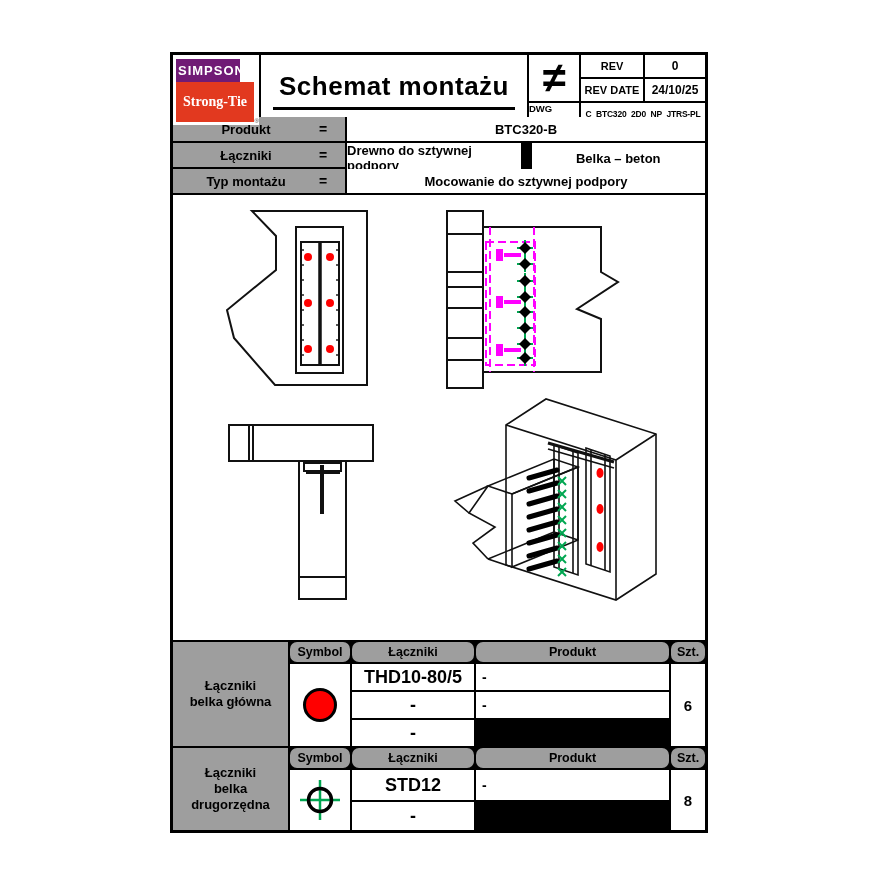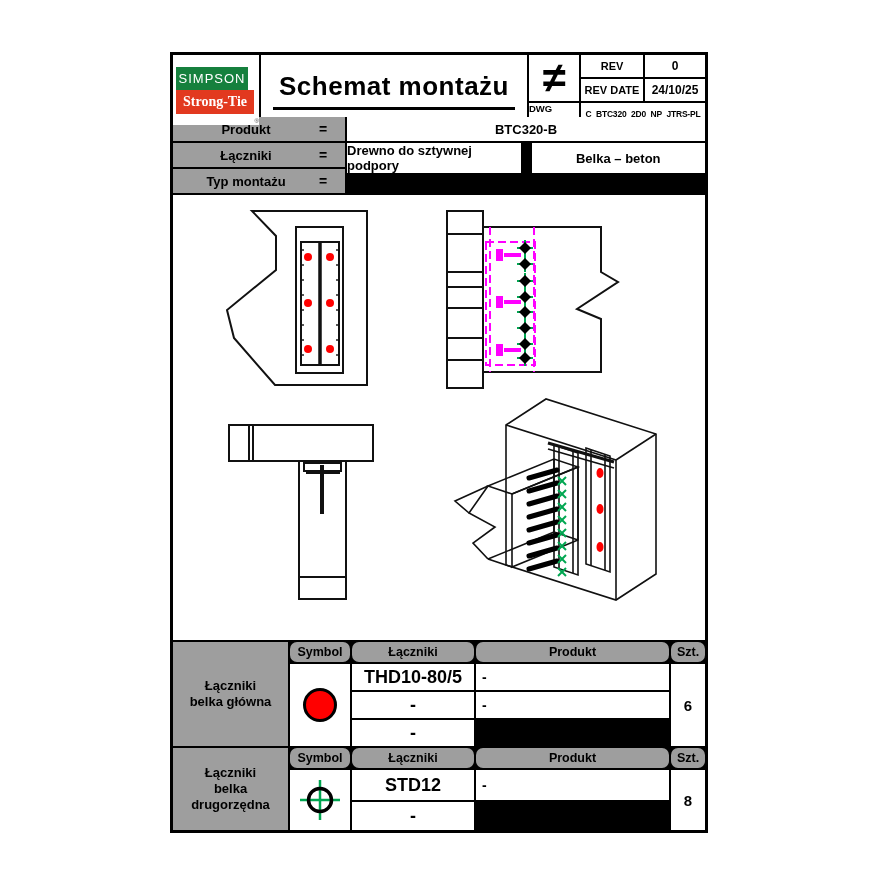--- a/index.html
+++ b/index.html
@@ -13,22 +13,22 @@
     border:3px solid #000;box-sizing:border-box;background:#fff;
     display:flex;flex-direction:column;
   }
   
   .hdr{
     height:60px;flex:0 0 60px;display:grid;grid-template-columns:86px 1fr 176px;
     gap:2px;background:#000;border-bottom:2px solid #000;
   }
   .hdr > div{background:#fff;}
   .logo-cell{display:flex;flex-direction:column;justify-content:center;padding:2px 2px 2px 3px;position:relative;}
-  .logo-black{background:#15803d;color:#fff;font-weight:normal;font-size:13px;letter-spacing:1px;text-align:center;padding:4px 2px;width:72px;box-sizing:border-box;}
-  .logo-red{background:#e2391f;color:#fff;font-weight:bold;font-size:14px;text-align:center;padding:4px 2px;width:78px;box-sizing:border-box;font-family:"Liberation Serif", serif;}
+  .logo-black{background:#701a75;color:#fff;font-weight:bold;font-size:13px;letter-spacing:1px;text-align:center;padding:4px 2px;width:64px;box-sizing:border-box;}
+  .logo-red{background:#e2391f;color:#fff;font-weight:bold;font-size:14px;text-align:center;padding:12px 2px;width:78px;box-sizing:border-box;font-family:"Liberation Serif", serif;}
   .logo-reg{position:absolute;right:0px;bottom:1px;font-size:6px;color:#444;}
   .title-cell{display:flex;align-items:center;justify-content:center;}
   .title-cell span{font-size:26px;font-weight:bold;border-bottom:3px solid #000;padding:0 6px 5px 6px;letter-spacing:0.5px;}
   .rev-block{display:grid;grid-template-columns:50px 62px 1fr;grid-template-rows:1fr 1fr 1fr;gap:2px;background:#000;}
   .rev-block > div{background:#fff;display:flex;align-items:center;justify-content:center;}
   .neq-cell{grid-column:1;grid-row:1/3;font-size:42px;font-weight:bold;line-height:1;}
   .rev-lbl{font-size:11px;font-weight:bold;}
   .rev-val{font-size:12px;font-weight:bold;}
   .dwg-lbl{grid-column:1;grid-row:3;font-size:9.5px;font-weight:bold;}
   .dwg-val{grid-column:2/4;grid-row:3;font-size:8.5px;font-weight:bold;letter-spacing:-0.2px;}
@@ -100,20 +100,21 @@
     </div>
     <div class="split2">
       <div class="val">Drewno do sztywnej podpory</div>
       <div class="val">Belka – beton</div>
     </div>
 
     <div class="lab">
       <span class="lt">Typ montażu</span>
       <span class="eq">=</span>
     </div>
+    <div class="val">Mocowanie do sztywnej podpory</div>
   </div>
 
   <div class="draw">
     <svg viewBox="0 0 532 445" width="532" height="445" xmlns="http://www.w3.org/2000/svg" fill="none" stroke="#111" stroke-width="2" stroke-linejoin="miter">
 
       <g>
         <polygon points="79,16 194,16 194,190 102,190 61,143 54,115 103,75 103,41"></polygon>
         <rect x="123" y="32" width="47" height="146"></rect>
         <rect x="128" y="47" width="38" height="123"></rect>
         <line x1="147" y1="48" x2="147" y2="169" stroke-width="3.5"></line>

